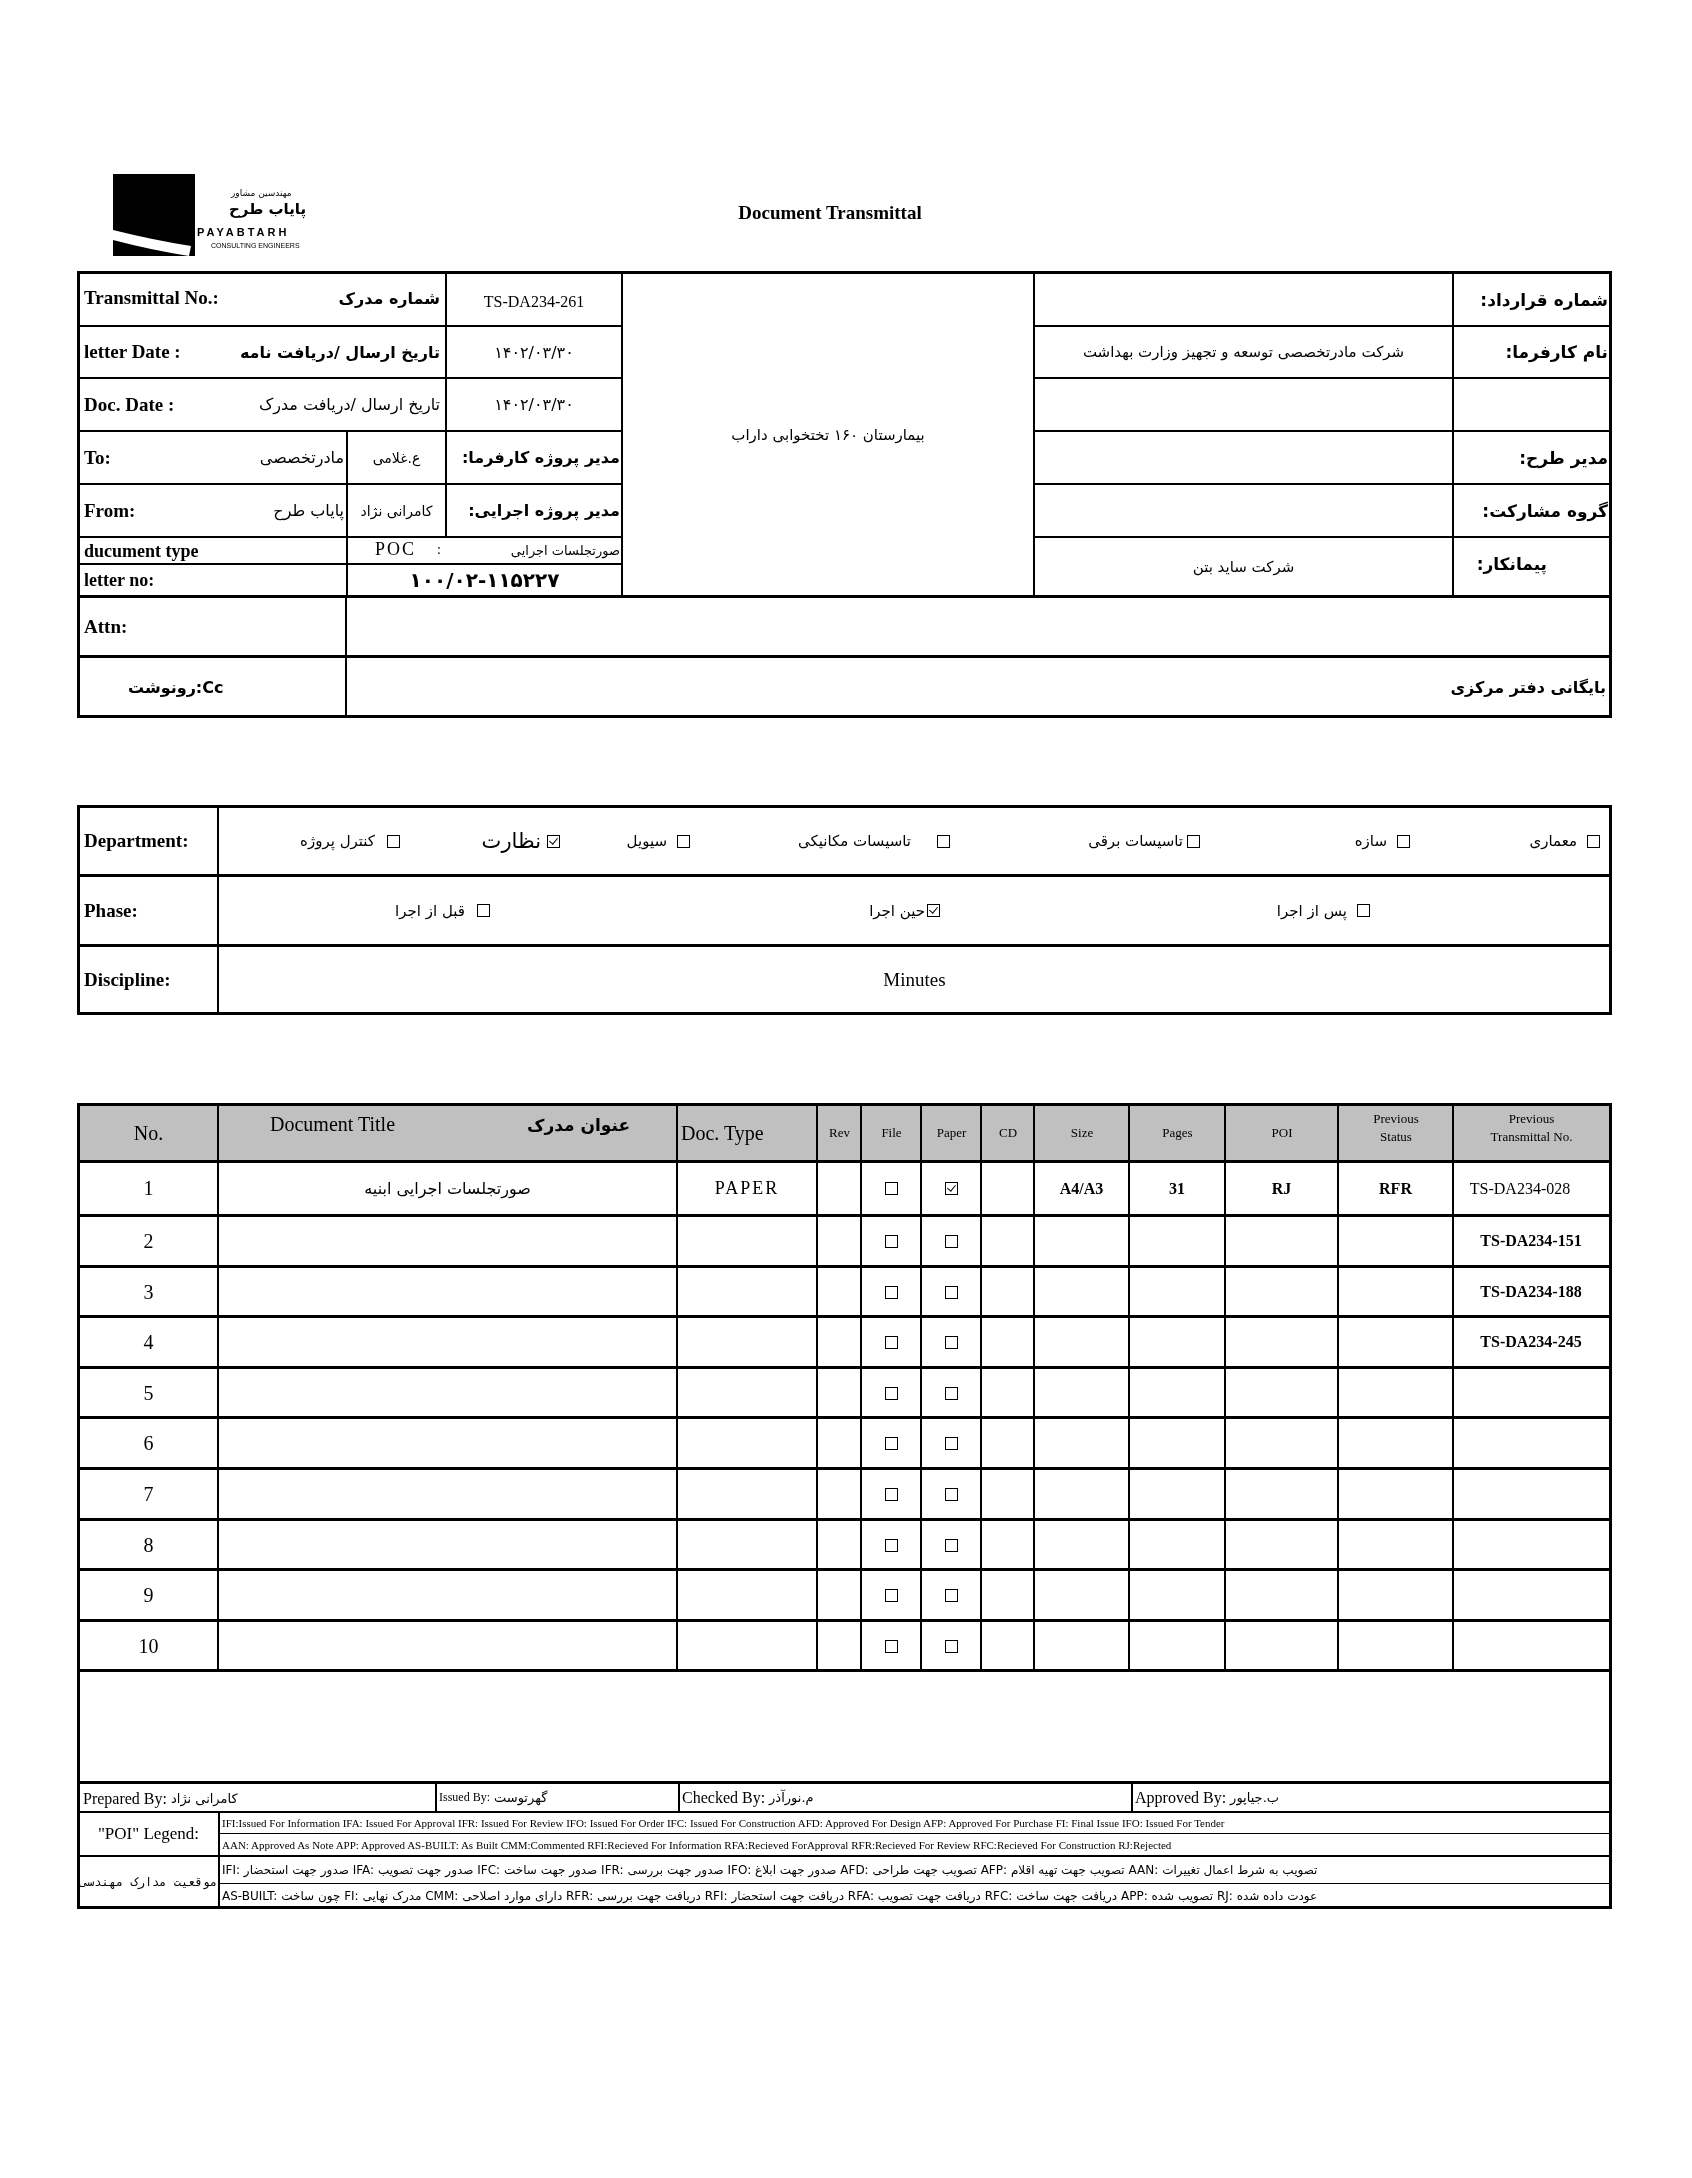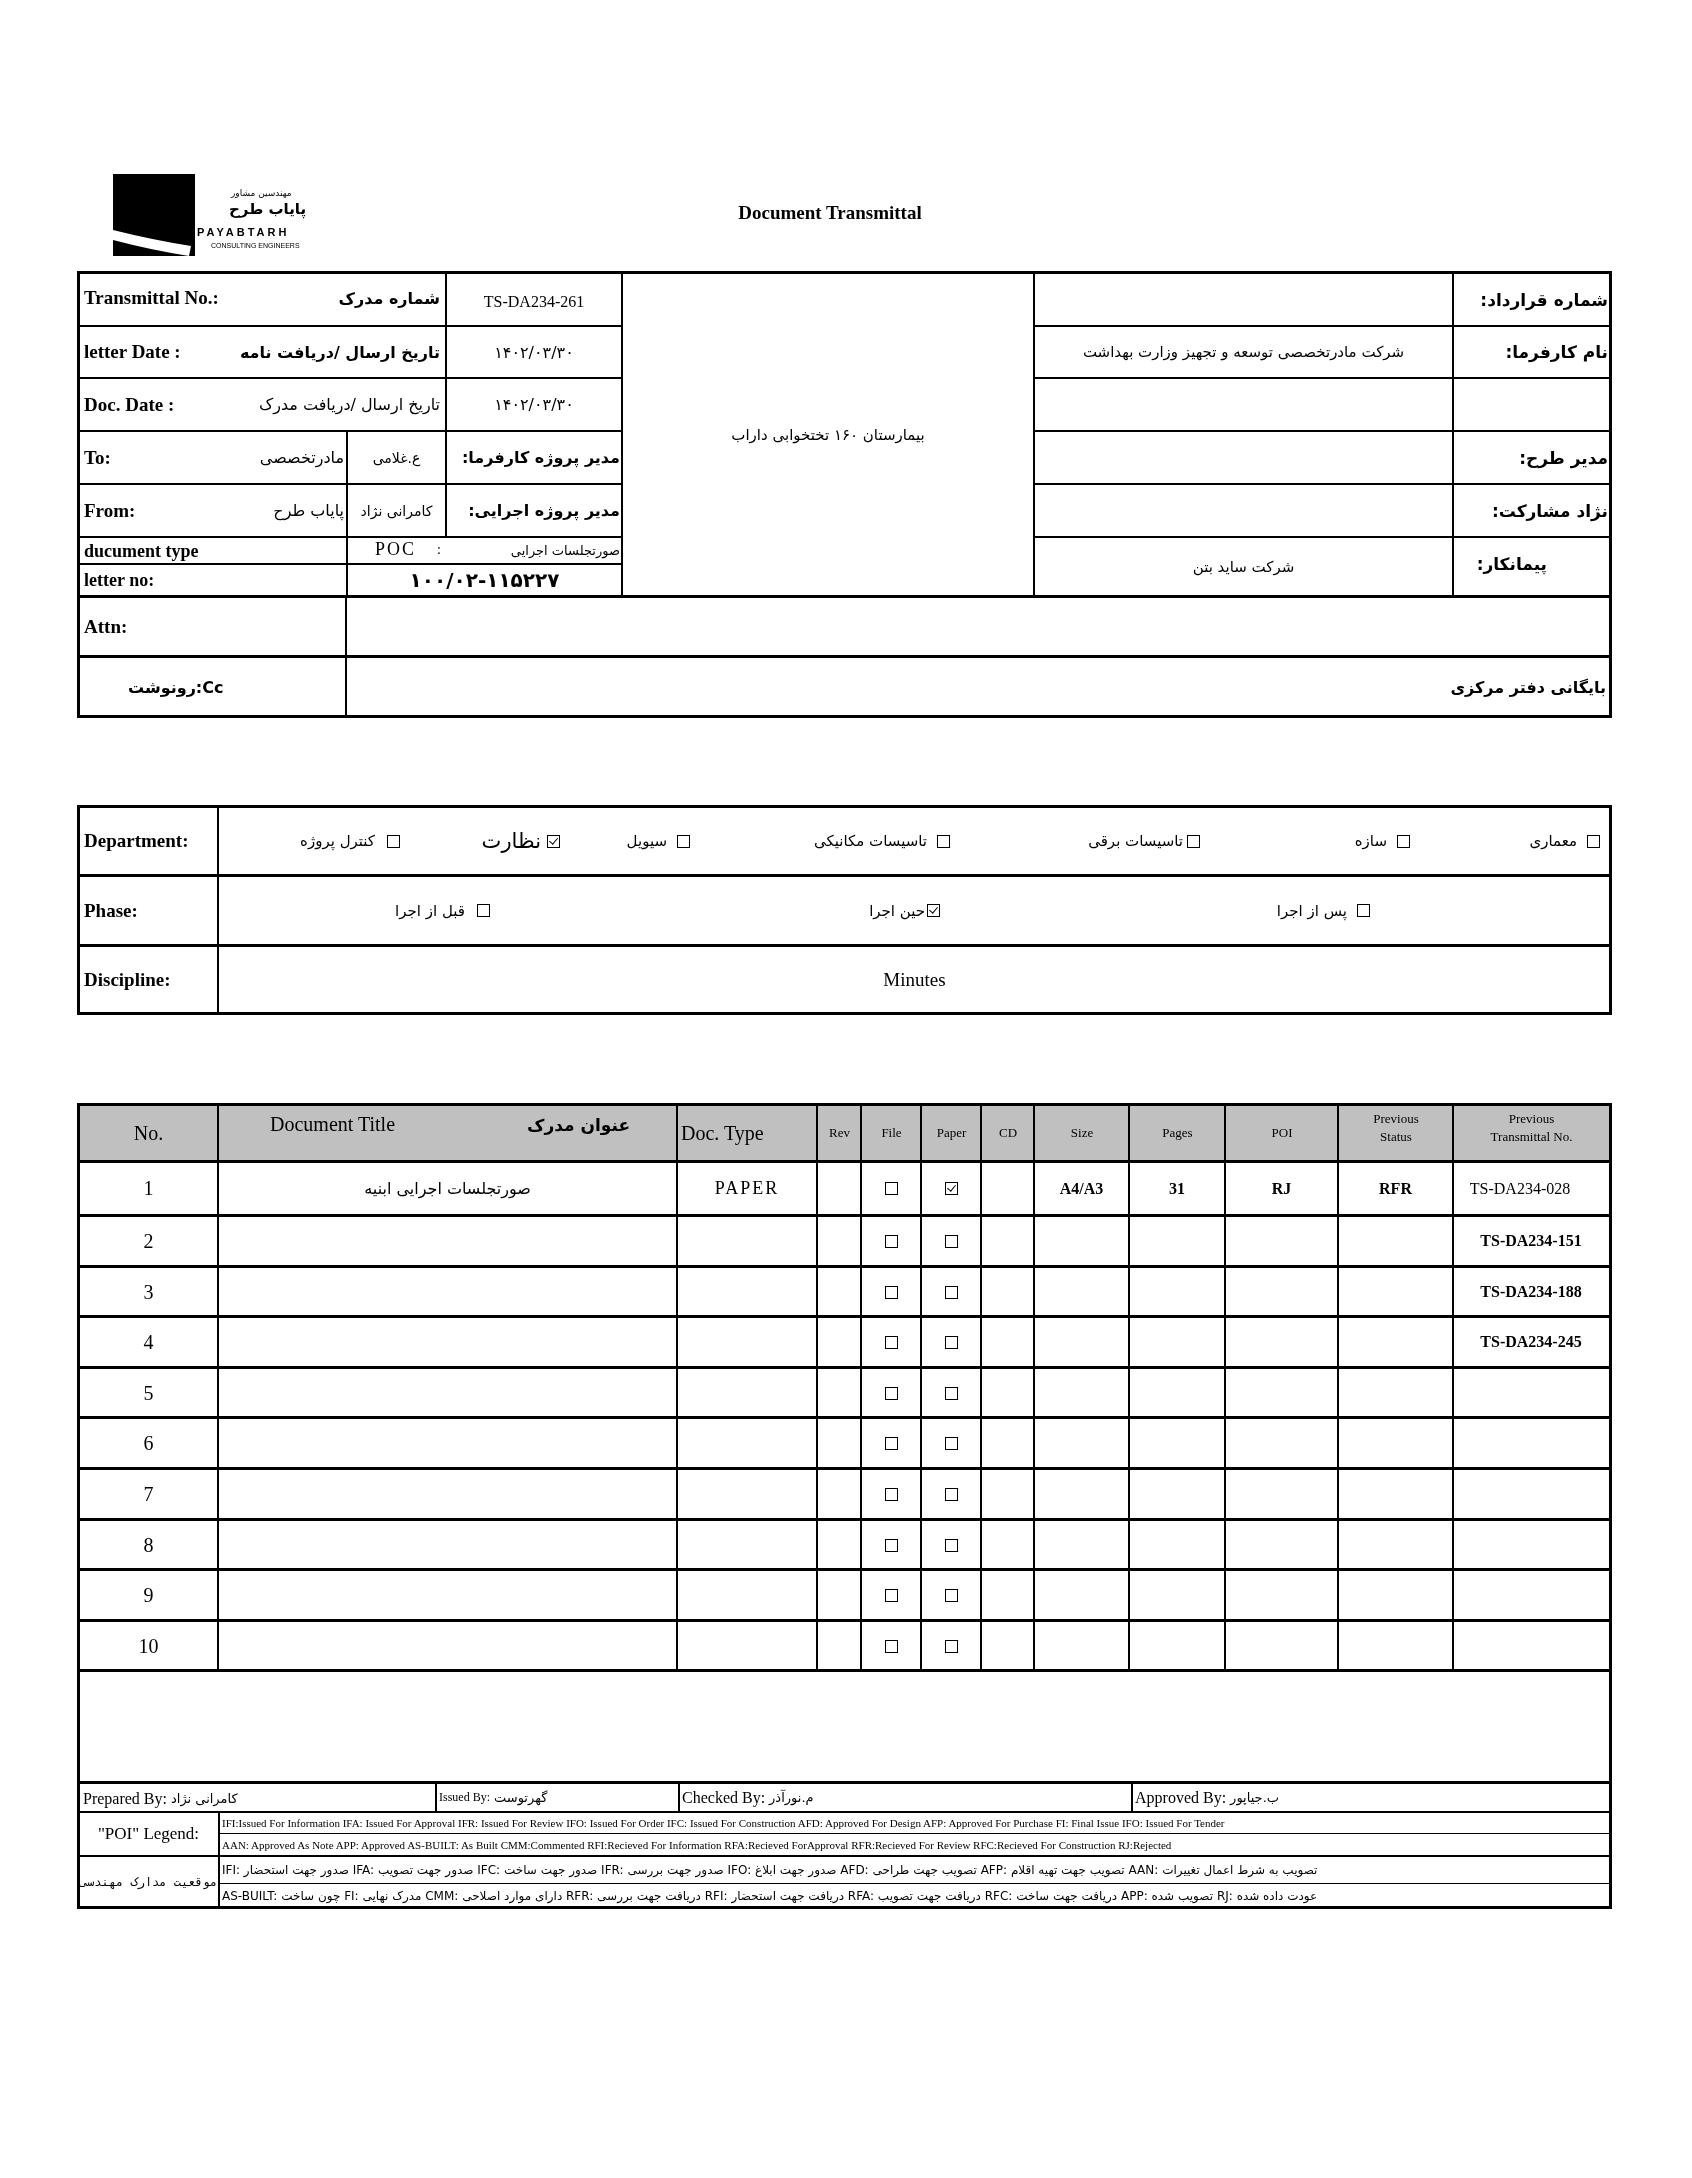--- a/index.html
+++ b/index.html
@@ -95,21 +95,21 @@
 
   <div class="cell center fa" style="left:1035px;top:274px;width:417px;height:51px;font-size:15px;"></div>
   <div class="cell fa bold" style="left:1454px;top:274px;width:154px;height:51px;font-size:17px;">شماره قرارداد:</div>
   <div class="cell center fa" style="left:1035px;top:327px;width:417px;height:50px;font-size:15px;">شرکت مادرتخصصی توسعه و تجهیز وزارت بهداشت</div>
   <div class="cell fa bold" style="left:1454px;top:327px;width:154px;height:50px;font-size:17px;">نام کارفرما:</div>
   <div class="cell center fa" style="left:1035px;top:379px;width:417px;height:51px;font-size:15px;"></div>
   <div class="cell fa bold" style="left:1454px;top:379px;width:154px;height:51px;font-size:17px;"></div>
   <div class="cell center fa" style="left:1035px;top:432px;width:417px;height:51px;font-size:15px;"></div>
   <div class="cell fa bold" style="left:1454px;top:432px;width:154px;height:51px;font-size:17px;">مدیر طرح:</div>
   <div class="cell center fa" style="left:1035px;top:485px;width:417px;height:51px;font-size:15px;"></div>
-  <div class="cell fa bold" style="left:1454px;top:485px;width:154px;height:51px;font-size:17px;">نژاد مشارکت:</div>
+  <div class="cell fa bold" style="left:1454px;top:485px;width:154px;height:51px;font-size:17px;">گروه مشارکت:</div>
   <div class="cell center fa" style="left:1035px;top:538px;width:417px;height:57px;font-size:15px;">شرکت ساید بتن</div>
   <div class="cell fa bold" style="left:1413px;top:538px;width:134px;height:52px;font-size:17px;">پیمانکار:</div>
 
   <div class="cell left bold" style="left:84px;top:598px;width:200px;height:57px;font-size:19px;">Attn:</div>
   <div class="cell right" style="left:348px;top:598px;width:1258px;height:57px;font-size:16px;"></div>
 
   <div class="cell left fa bold" style="left:84px;top:658px;width:180px;height:58px;font-size:16px;direction:rtl;justify-content:flex-end;margin-left:44px;">Cc:رونوشت</div>
   <div class="cell fa bold" style="left:348px;top:658px;width:1258px;height:58px;font-size:16px;">بایگانی دفتر مرکزی</div>
 </div>
 
@@ -128,21 +128,21 @@
     <span style="font-size:15px;">معماری</span>
   </div>
   <div class="cell fa" style="left:1290px;top:808px;width:120px;height:66px;gap:10px;">
     <span class="cb" id="dep1"></span>
     <span style="font-size:15px;">سازه</span>
   </div>
   <div class="cell fa" style="left:1060px;top:808px;width:140px;height:66px;gap:4px;">
     <span class="cb" id="dep2"></span>
     <span style="font-size:15px;">تاسیسات برقی</span>
   </div>
-  <div class="cell fa" style="left:770px;top:808px;width:180px;height:66px;gap:10px;text-align:right;">
+  <div class="cell fa" style="left:770px;top:808px;width:180px;height:66px;gap:26px;text-align:right;">
     <span class="cb" id="dep3"></span>
     <span style="font-size:15px;">تاسیسات مکانیکی</span>
   </div>
   <div class="cell fa" style="left:590px;top:808px;width:100px;height:66px;gap:10px;">
     <span class="cb" id="dep4"></span>
     <span style="font-size:15px;">سیویل</span>
   </div>
   <div class="cell fa" style="left:460px;top:808px;width:100px;height:66px;gap:6px;">
     <span class="cb checked" id="dep5"></span>
     <span style="font-size:21px;">نظارت</span>

